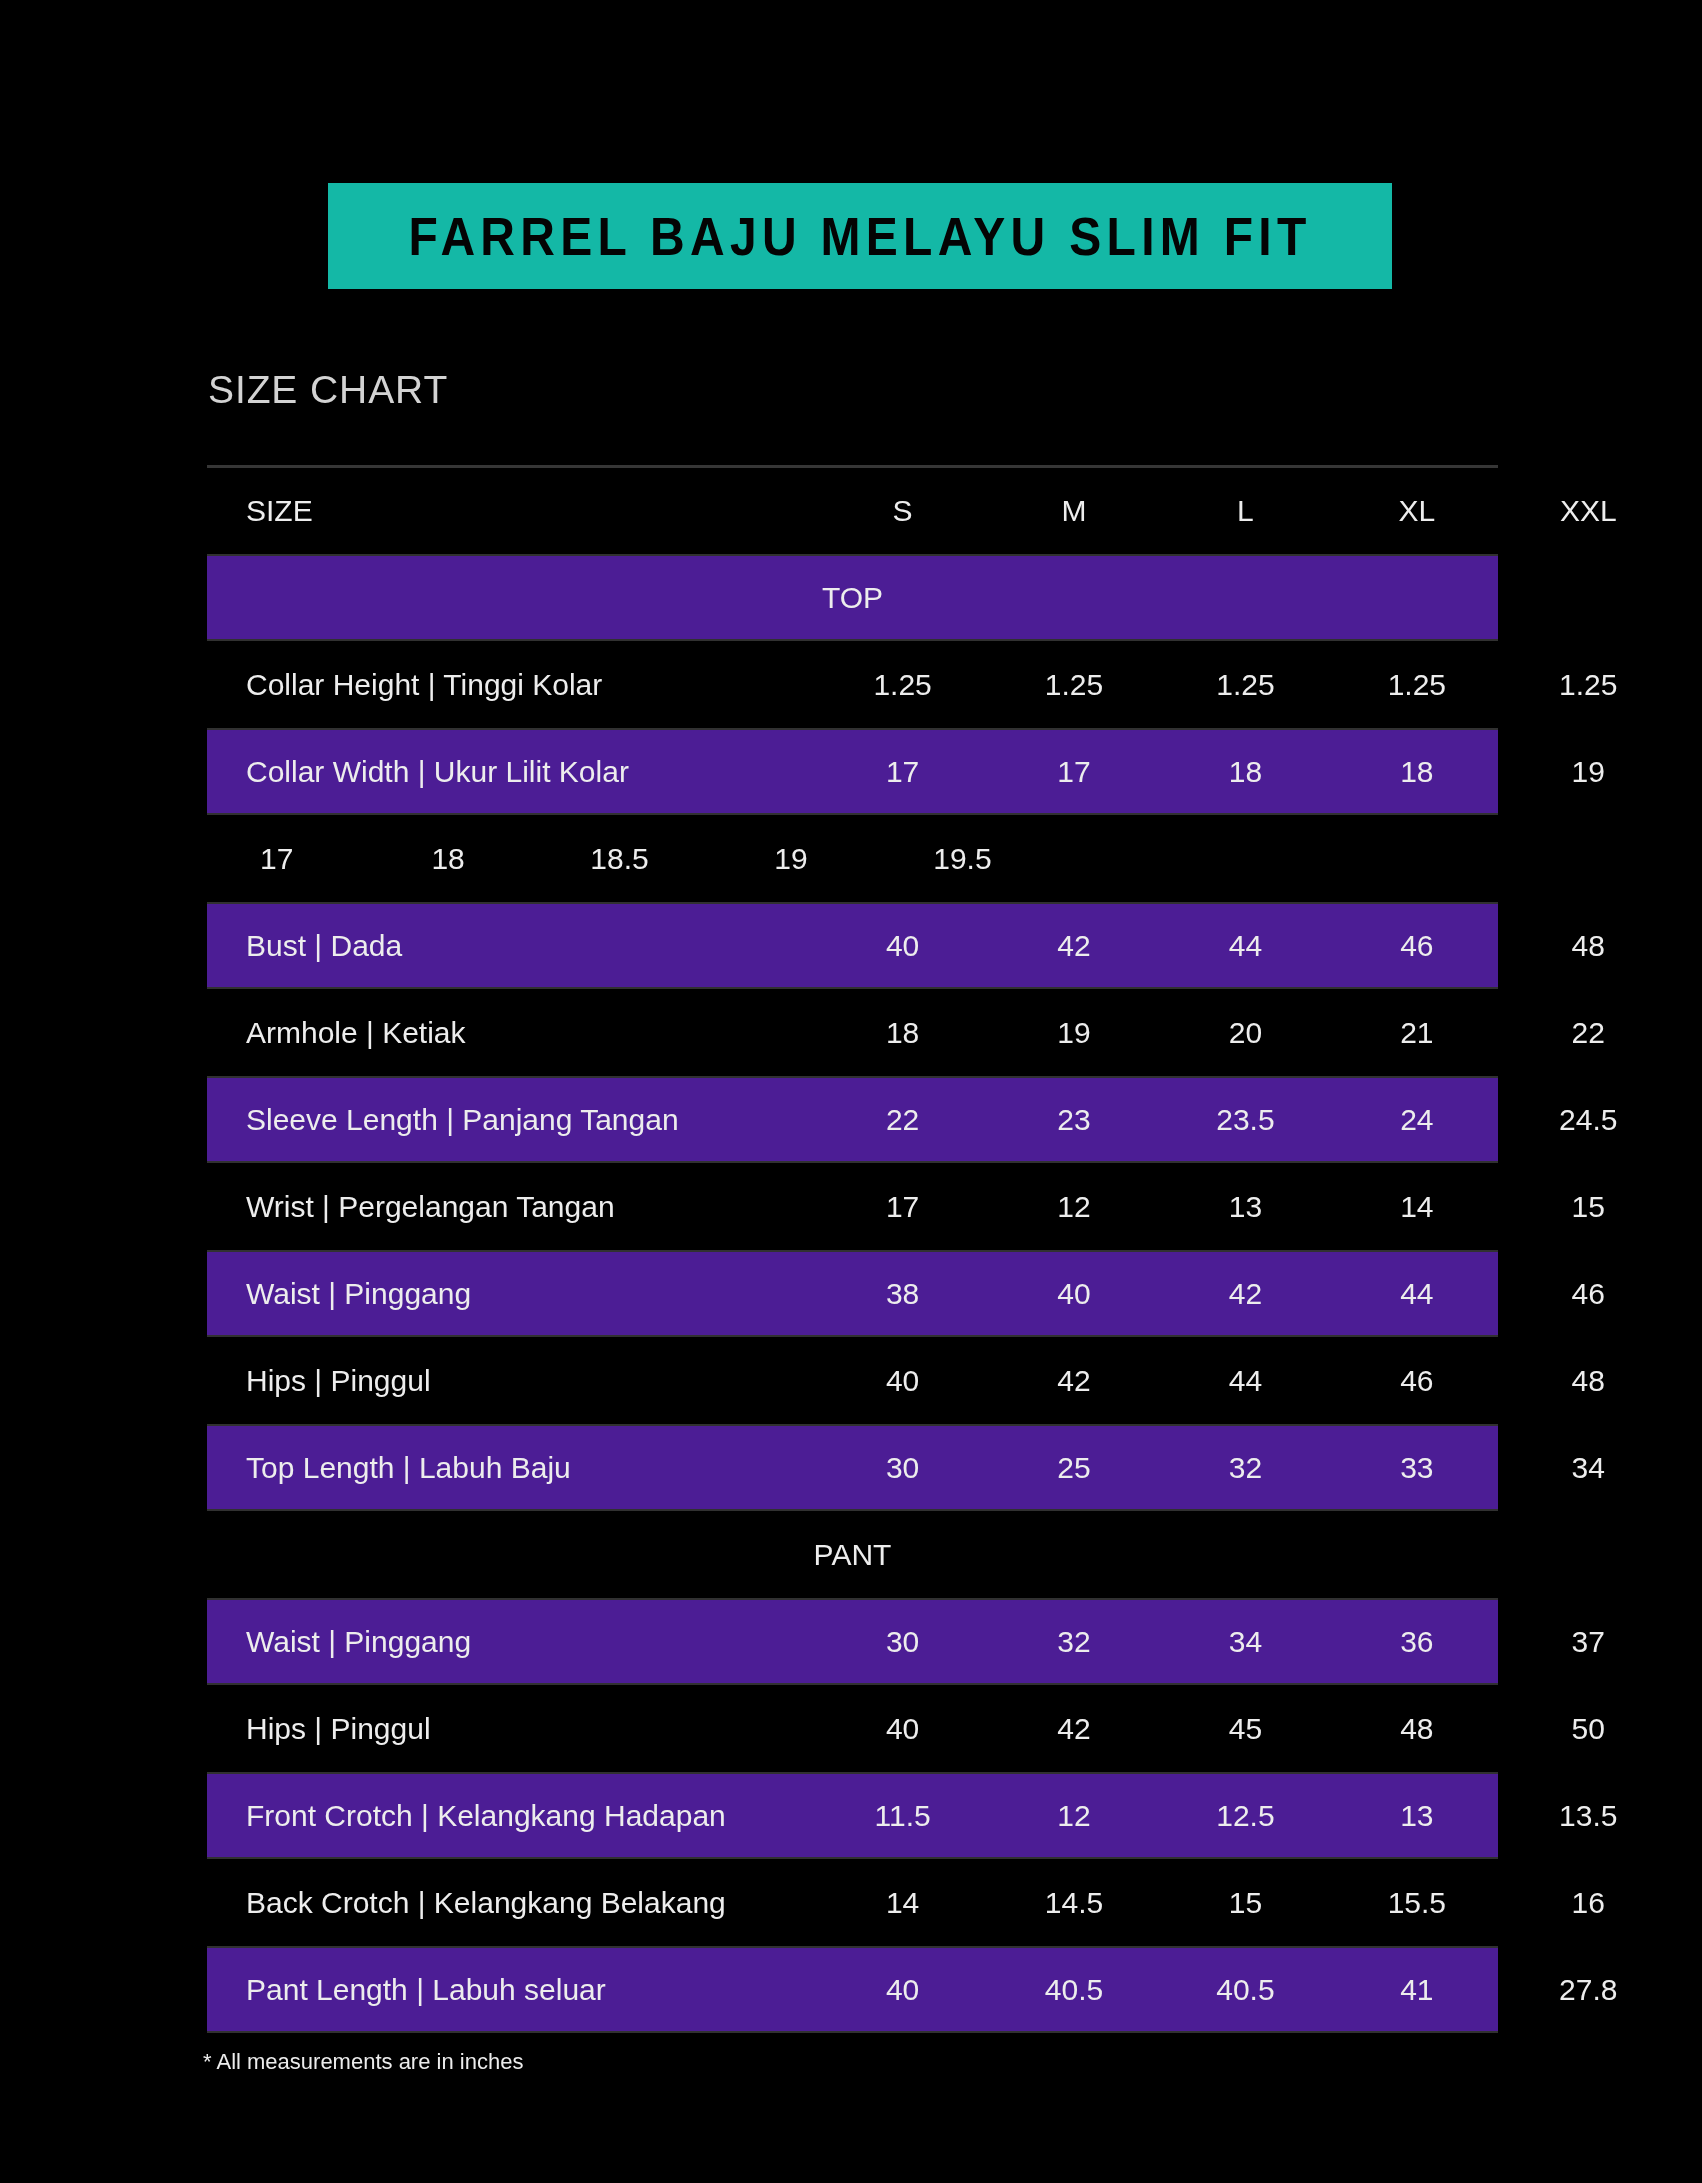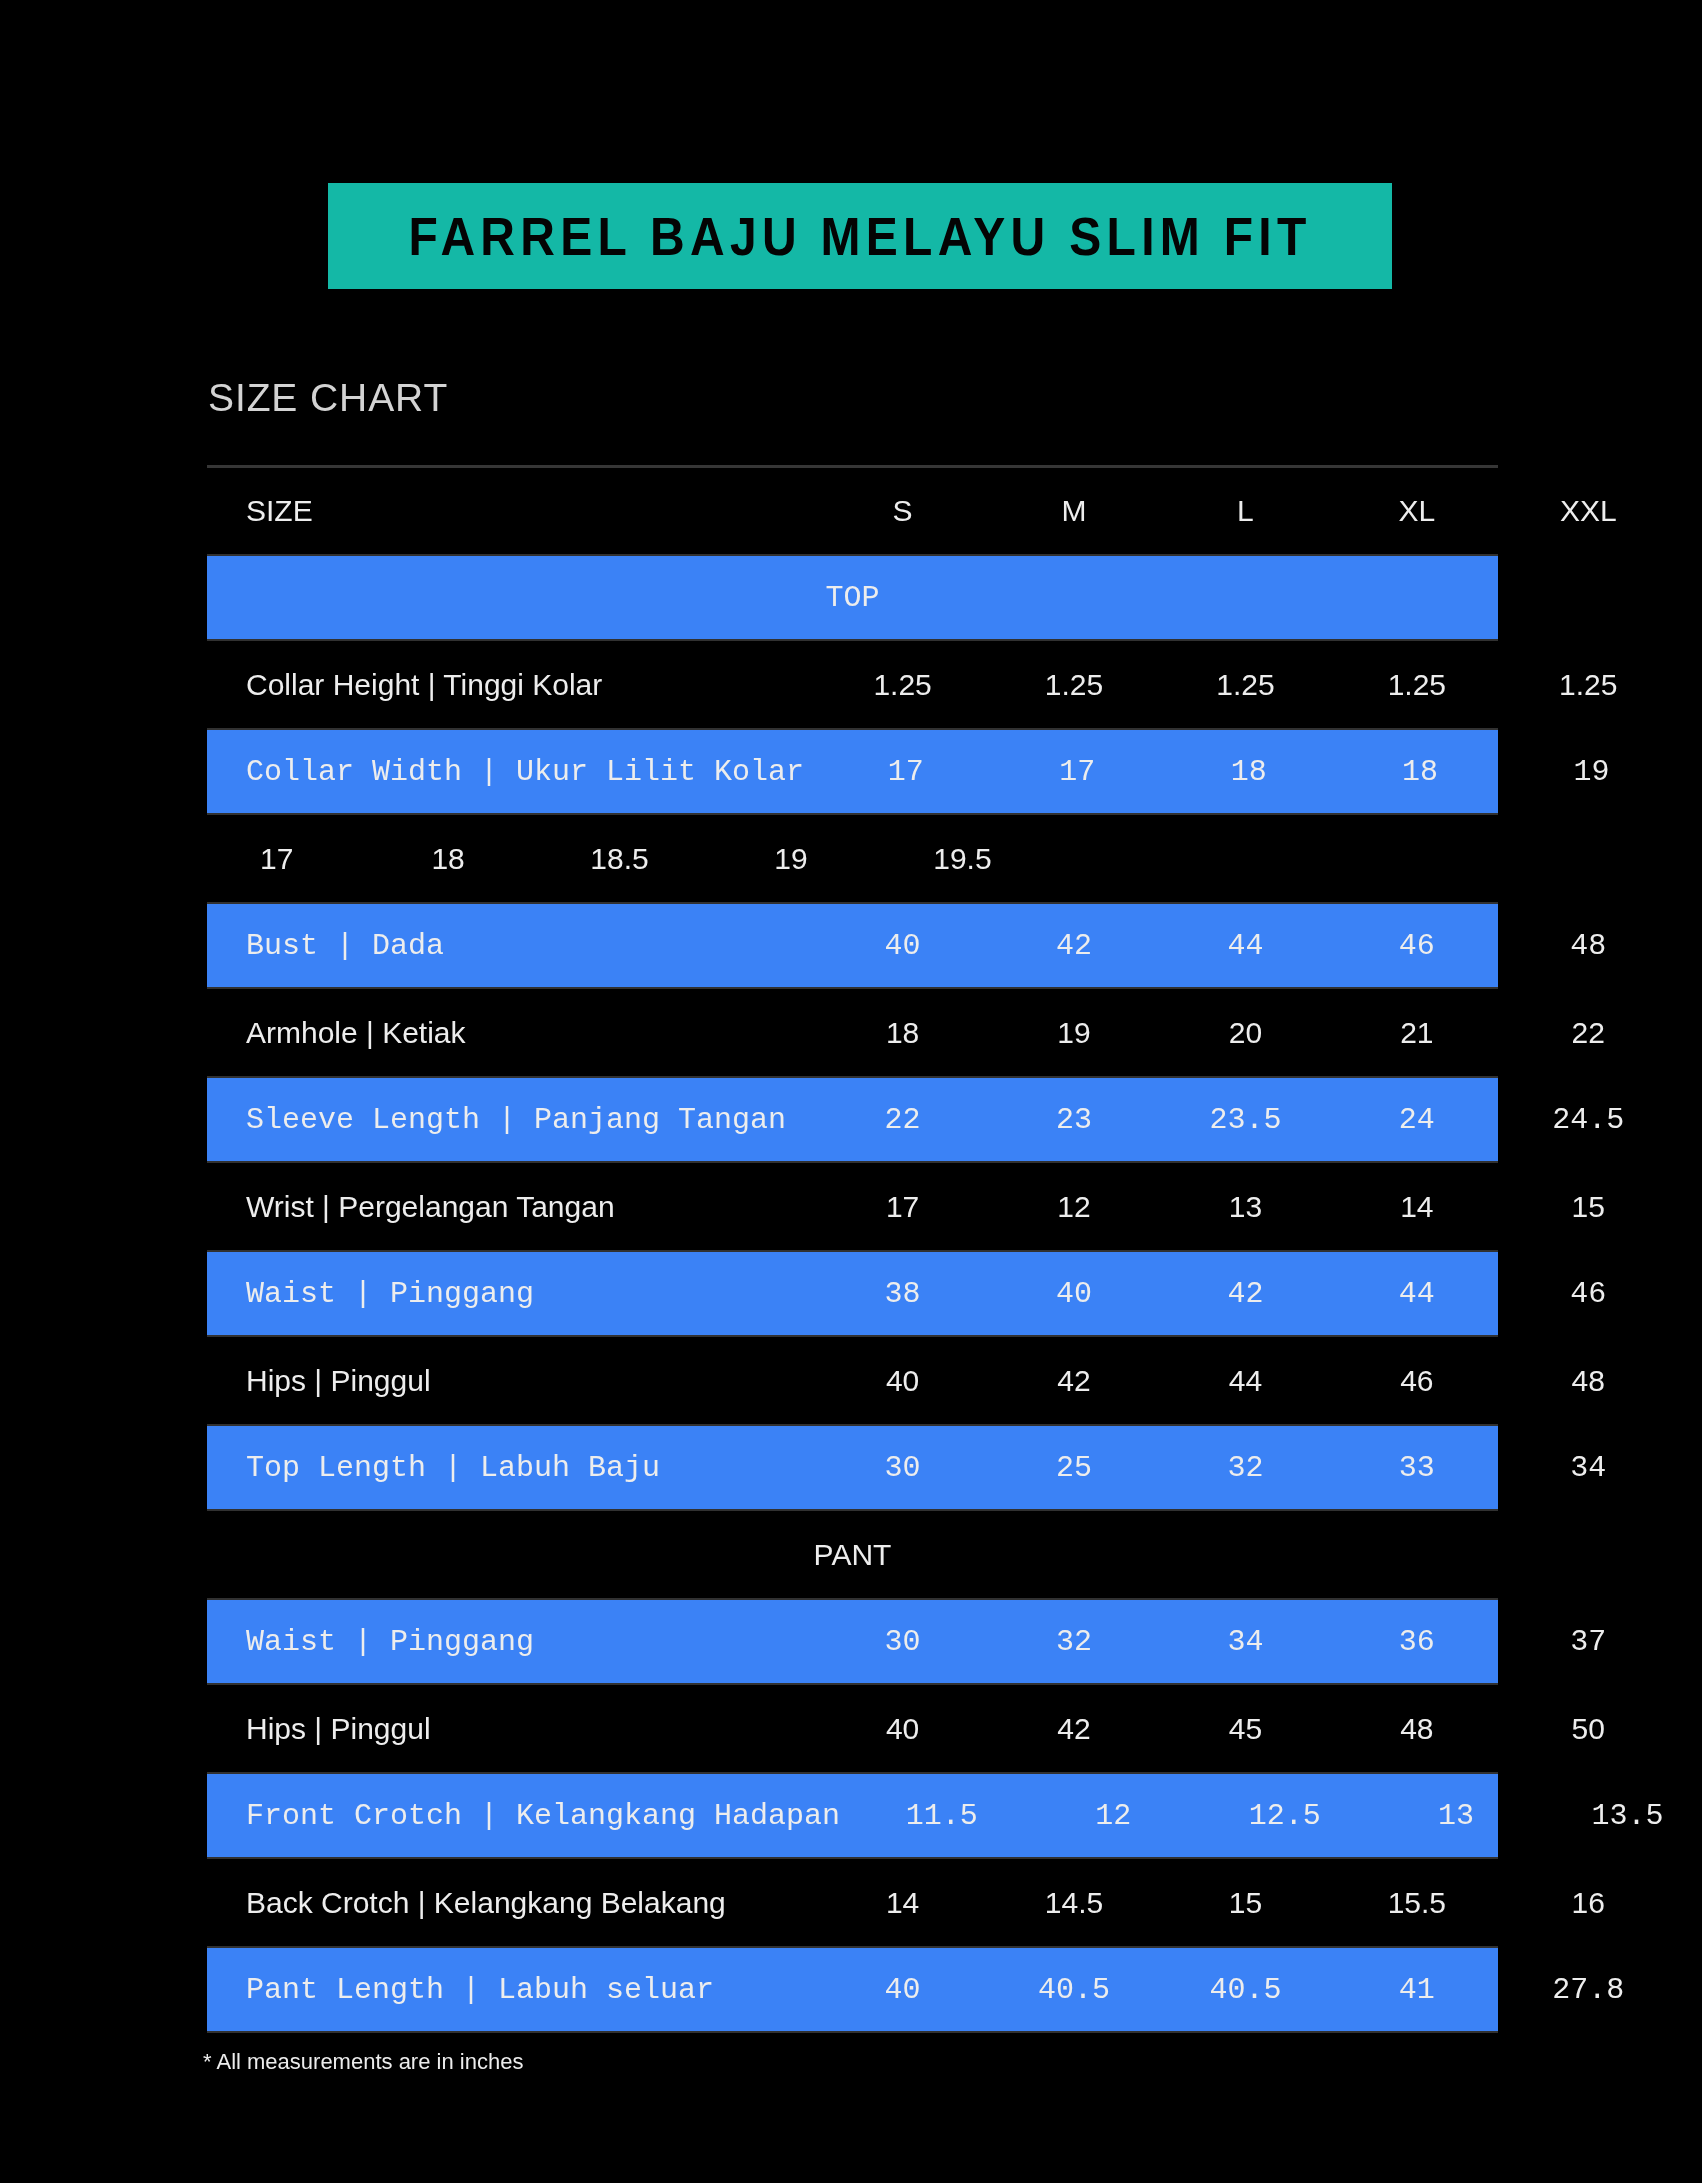--- a/index.html
+++ b/index.html
@@ -15,42 +15,41 @@
     width: 1064px; height: 106px;
     background: #14b8a6;
     display: flex; align-items: center; justify-content: center;
   }
   #title-banner .banner-text {
     font-size: 48px; font-weight: bold; color: #040404;
     letter-spacing: 5.3px; white-space: nowrap;
     transform: scaleY(1.12);
   }
   #size-chart-heading {
-    position: absolute; left: 208px; top: 378px;
+    position: absolute; left: 208px; top: 370px;
     font-size: 39px; color: #d3d3d3; letter-spacing: 0.9px;
     line-height: 1;
   }
   #size-table {
     position: absolute; left: 207px; top: 465px;
     width: 1291px;
   }
   .top-rule { height: 3.1px; background: #363636; }
   .row {
     display: flex; align-items: center;
     box-sizing: border-box;
     color: #ededed; font-size: 30px;
     height: 87px;
     gap: 32px;
   }
   .row.header-row { height: 86px; }
   .row.shaded {
-    background: #3b82f6;
+    background: #4c1d95;
     border-top: 2.2px solid #313131;
     border-bottom: 2.2px solid #313131;
-    font-family: Liberation Mono, monospace;
   }
   .cell-label {
     flex: 0 0 46%;
     padding-left: 39px;
     box-sizing: border-box;
     white-space: nowrap;
     text-align: left;
   }
   .cell-value {
     flex: 0 0 10.8%;

